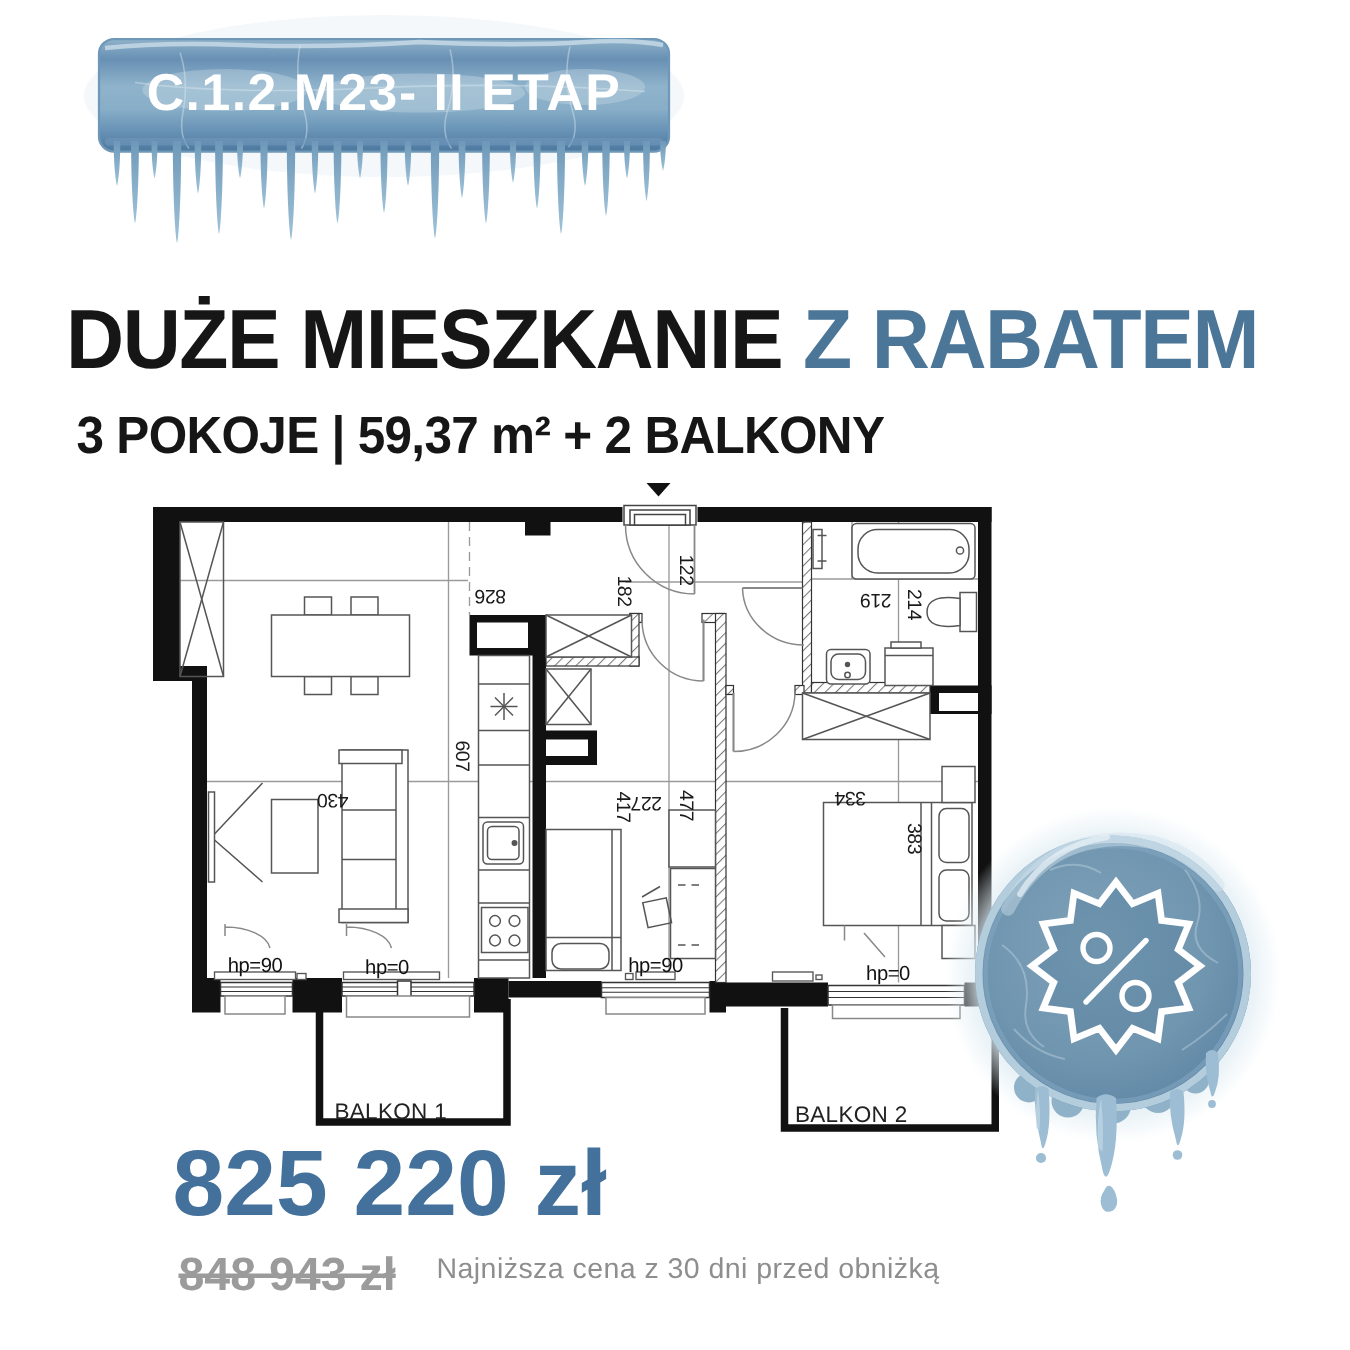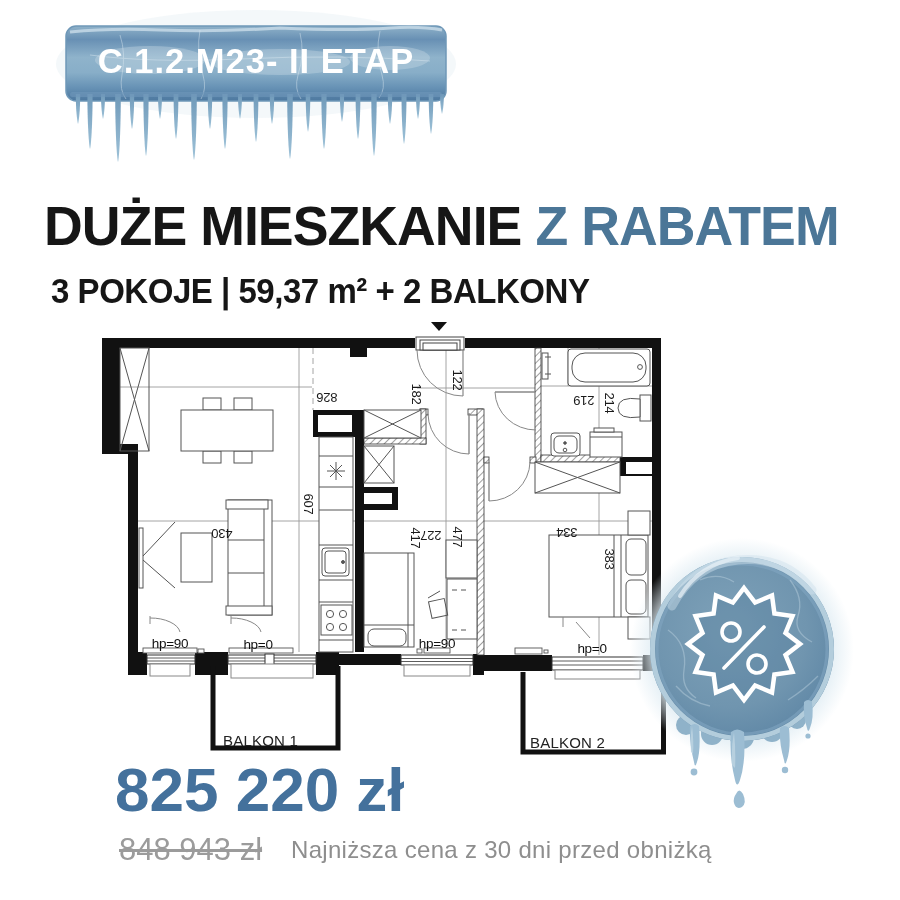--- a/index.html
+++ b/index.html
@@ -8,23 +8,23 @@
 </style>
 </head>
 <body>
 
 <div class="abs" id="headline" style="left:44px;top:193px;font-weight:bold;font-size:56px;letter-spacing:-1px;white-space:nowrap;transform:scaleX(0.958);transform-origin:left top;color:#161616;">DUŻE MIESZKANIE <span style="color:#4b7697;">Z RABATEM</span></div>
 
 <div class="abs" id="subtitle" style="left:51px;top:271px;font-weight:bold;font-size:35px;letter-spacing:-0.5px;white-space:nowrap;transform:scaleX(0.943);transform-origin:left top;color:#161616;">3 POKOJE | 59,37 m² + 2 BALKONY</div>
 
 <div class="abs" id="price" style="left:115px;top:754px;font-weight:bold;font-size:62px;white-space:nowrap;color:#44719c;letter-spacing:0px;">825 220 zł</div>
 
-<div class="abs" id="oldprice" style="left:119px;top:832px;font-weight:normal;font-size:31px;white-space:nowrap;color:#9b9b9b;text-decoration:line-through;">848 943 zł</div>
-
-<div class="abs" id="note" style="left:291px;top:836px;font-size:24px;white-space:nowrap;color:#8e8e8e;letter-spacing:0.3px;">Najniższa cena z 30 dni przed obniżką</div>
+<div class="abs" id="oldprice" style="left:119px;top:832px;font-weight:bold;font-size:31px;white-space:nowrap;color:#9b9b9b;text-decoration:line-through;">848 943 zł</div>
+
+<div class="abs" id="note" style="left:291px;top:836px;font-size:19px;white-space:nowrap;color:#8e8e8e;letter-spacing:0.3px;">Najniższa cena z 30 dni przed obniżką</div>
 
 <svg class="abs" style="left:0;top:0;" width="900" height="900" viewBox="0 0 900 900">
 <defs>
   <pattern id="hatch" width="5" height="5" patternUnits="userSpaceOnUse" patternTransform="rotate(45)">
     <rect width="5" height="5" fill="#ffffff"></rect>
     <line x1="0" y1="0" x2="0" y2="5" stroke="#777" stroke-width="1.4"></line>
   </pattern>
   <linearGradient id="iceg" x1="0" y1="0" x2="0" y2="1">
     <stop offset="0" stop-color="#8fb2c9"></stop>
     <stop offset="0.18" stop-color="#6890b4"></stop>

